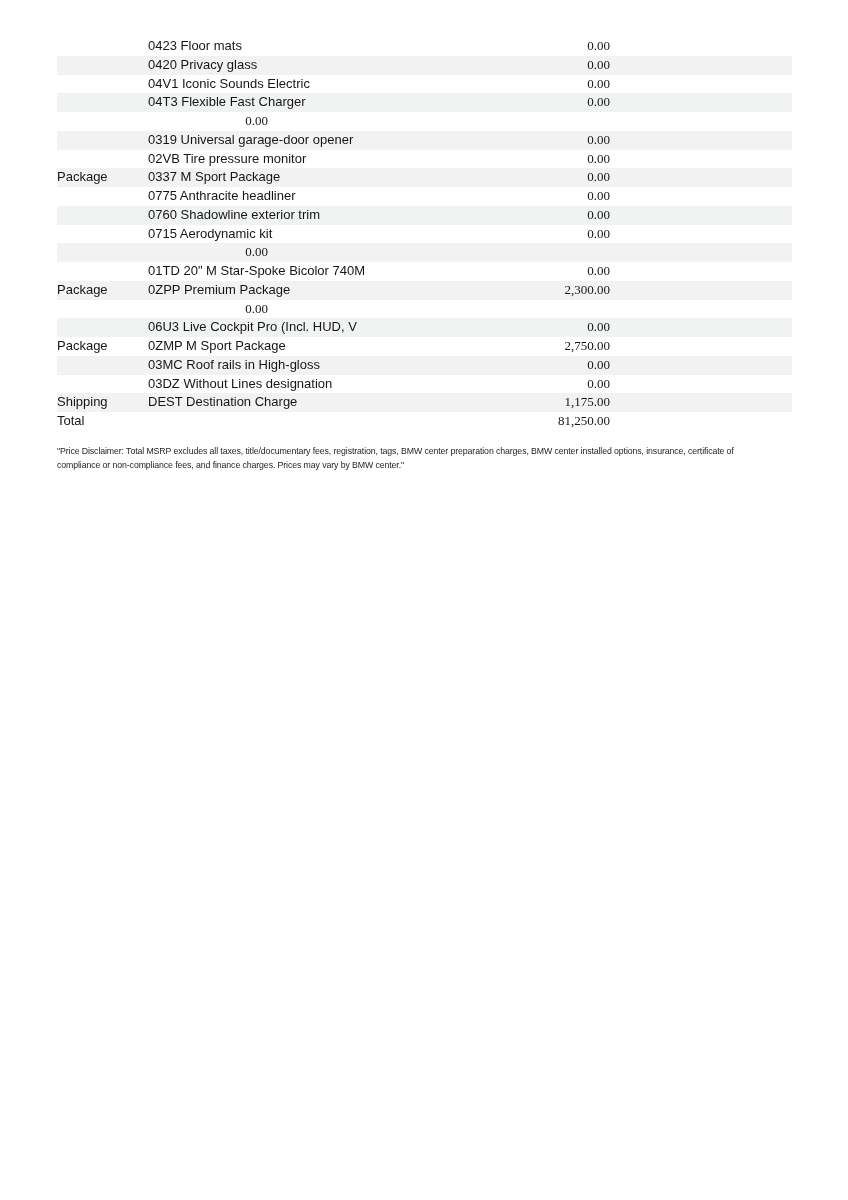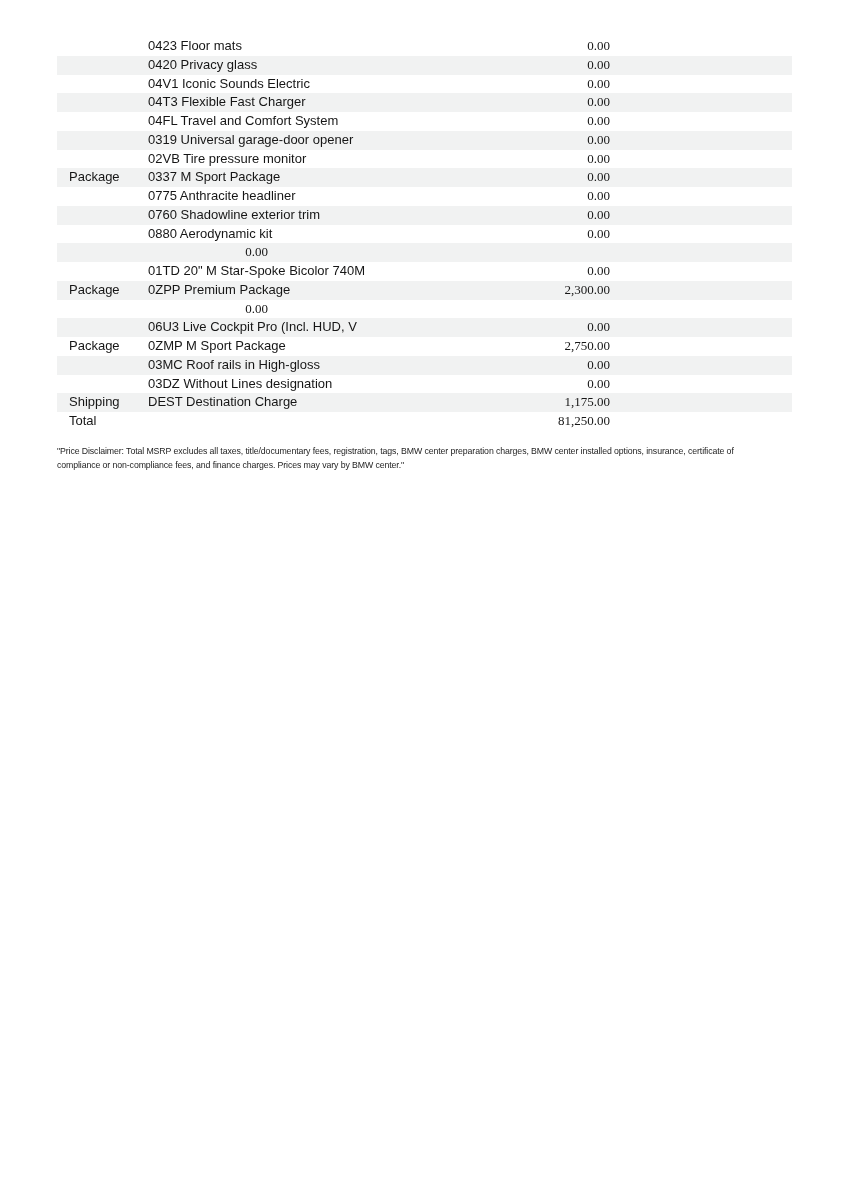--- a/index.html
+++ b/index.html
@@ -27,21 +27,21 @@
     align-items: center;
     height: 18.75px;
     font-size: 13px;
     line-height: 18.75px;
   }
   .row:nth-child(even) {
     background: #f1f2f2;
   }
   .c-group {
     width: 91px;
-    padding-left: 12px;
+    padding-left: 0;
     box-sizing: border-box;
     white-space: nowrap;
     overflow: hidden;
   }
   .c-item {
     width: 342px;
     white-space: nowrap;
     overflow: hidden;
   }
   .c-price {
@@ -95,21 +95,20 @@
 
     <div class="row">
       <span class="c-group"></span>
       <span class="c-item"><span>04T3</span> <span>Flexible Fast Charger</span></span>
       <span class="c-price">0.00</span>
       <span class="c-spacer"></span>
     </div>
 
     <div class="row">
       <span class="c-group"></span>
-      <span class="c-item"><span>04FL</span> <span>Travel and Comfort System</span></span>
       <span class="c-price">0.00</span>
       <span class="c-spacer"></span>
     </div>
 
     <div class="row">
       <span class="c-group"></span>
       <span class="c-item"><span>0319</span> <span>Universal garage-door opener</span></span>
       <span class="c-price">0.00</span>
       <span class="c-spacer"></span>
     </div>
@@ -137,21 +136,21 @@
 
     <div class="row">
       <span class="c-group"></span>
       <span class="c-item"><span>0760</span> <span>Shadowline exterior trim</span></span>
       <span class="c-price">0.00</span>
       <span class="c-spacer"></span>
     </div>
 
     <div class="row">
       <span class="c-group"></span>
-      <span class="c-item"><span>0880</span> <span>Aerodynamic kit</span></span>
+      <span class="c-item"><span>0715</span> <span>Aerodynamic kit</span></span>
       <span class="c-price">0.00</span>
       <span class="c-spacer"></span>
     </div>
 
     <div class="row">
       <span class="c-group"></span>
       <span class="c-price">0.00</span>
       <span class="c-spacer"></span>
     </div>
 

